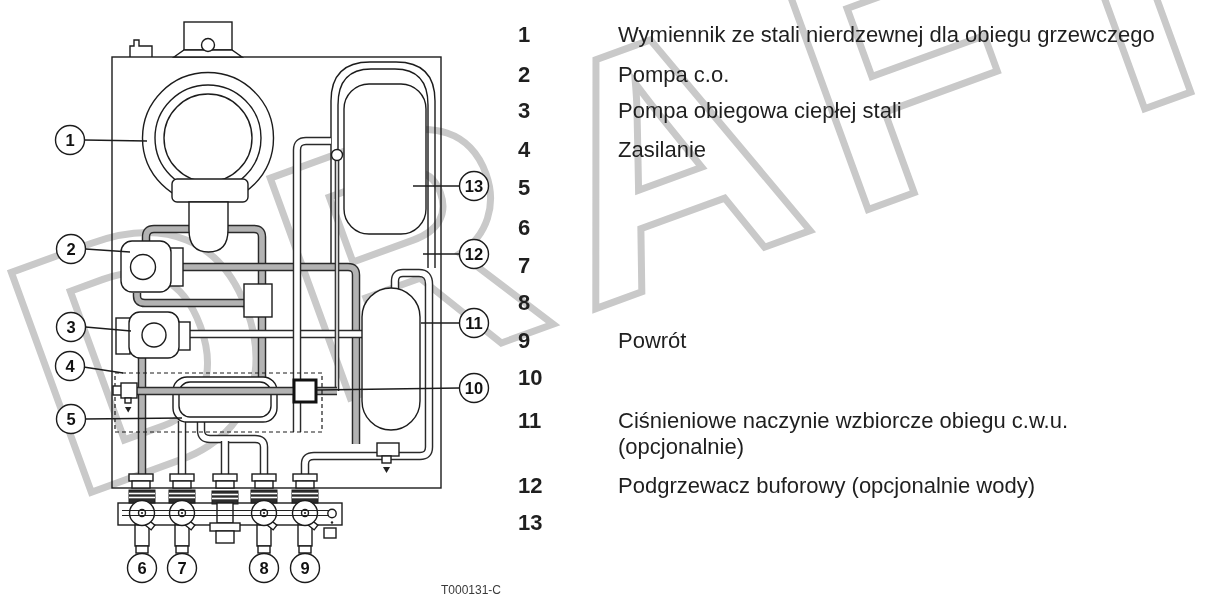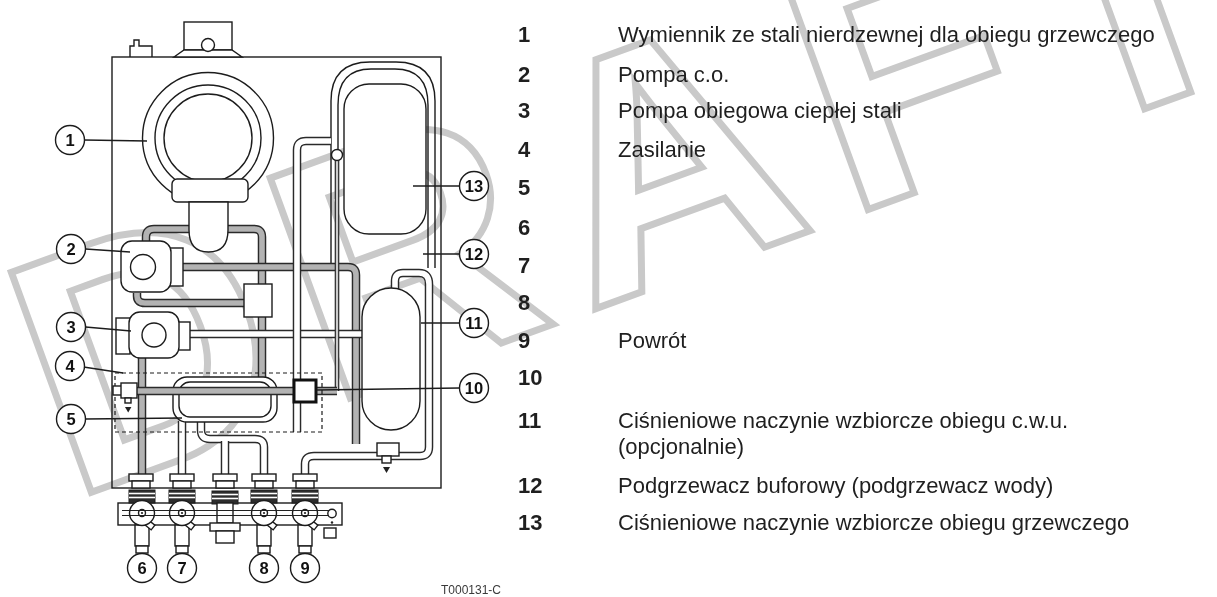--- a/index.html
+++ b/index.html
@@ -313,21 +313,20 @@
   <div class="lg-row" style="top:365px">
       <span class="lg-num">10</span>
     </div>
   <div class="lg-row" style="top:408px">
       <span class="lg-num">11</span>
       <span class="lg-lbl">Ciśnieniowe naczynie wzbiorcze obiegu c.w.u.
 (opcjonalnie)</span>
     </div>
   <div class="lg-row" style="top:473px">
       <span class="lg-num">12</span>
-      <span class="lg-lbl">Podgrzewacz buforowy (podgrzewacz wody)</span>
+      <span class="lg-lbl">Podgrzewacz buforowy (opcjonalnie wody)</span>
     </div>
   <div class="lg-row" style="top:510px">
       <span class="lg-num">13</span>
-      <span class="lg-lbl">Ciśnieniowe naczynie wzbiorcze obiegu grzewczego</span>
     </div>
 </div>
 
 <div id="fig-code">T000131-C</div>
 
 </body></html>

